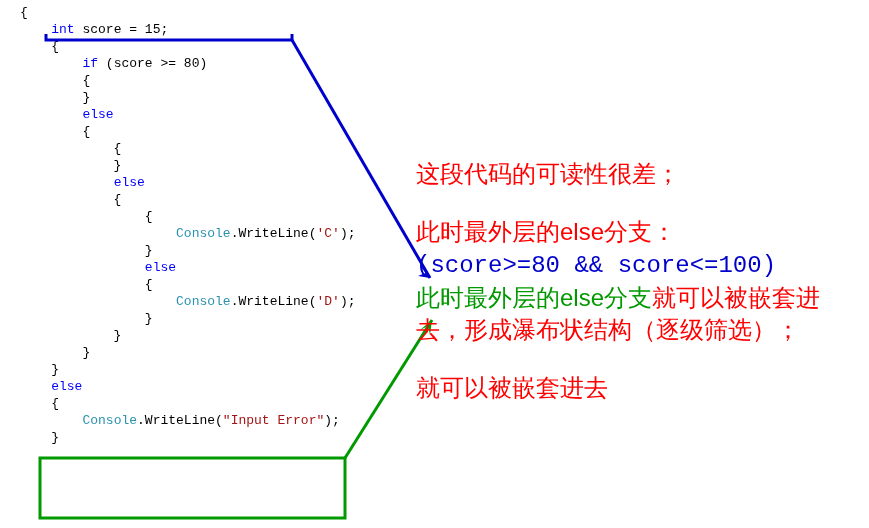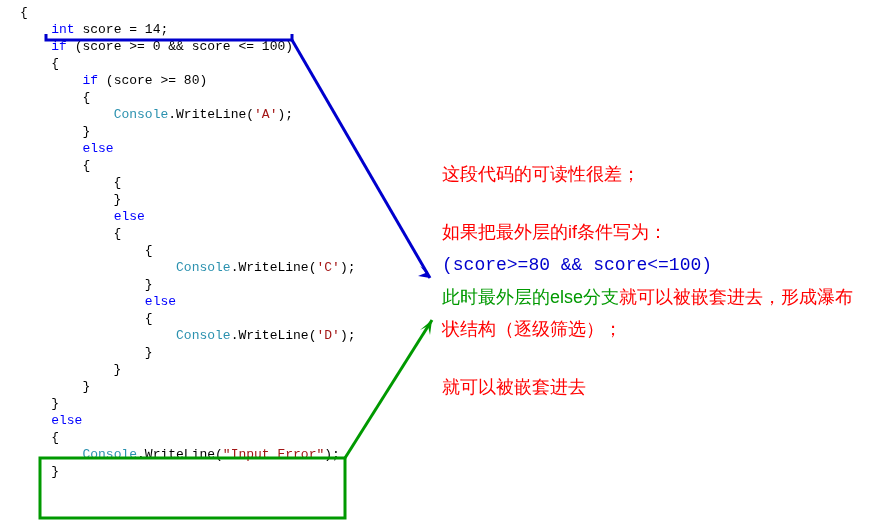--- a/index.html
+++ b/index.html
@@ -35,47 +35,45 @@
   }
   .overlay-line {
     stroke-width: 3;
     fill: none;
   }
   .blue { stroke: #0000cd; }
   .green { stroke: #009900; }
 
   .text-block {
     position: absolute;
-    left: 442px;
+    left: 416px;
     top: 158px;
     width: 420px;
     font-family: "Microsoft YaHei", SimSun, sans-serif;
-    font-size: 18px;
+    font-size: 24px;
     line-height: 32px;
     color: #ff0000;
     z-index: 6;
   }
   .text-block .mono { font-family: Liberation Mono, monospace; color: #0000cd; }
   .text-block .red { color: #ff0000; }
   .text-block .blue-t { color: #0000cd; }
   .text-block .green-t { color: #009900; margin-top: 36px; }
   .text-block p { margin: 0; }
   .gap { height: 26px; }
 </style>
 </head>
 <body>
 
 <div class="code-area">
 <div class="line"><span>{</span></div>
-<div class="line"><span>    </span><span class="kw">int</span><span> score = 14;</span></div>
-<div class="line"><span>    </span><span class="kw">if</span><span> (score &gt;= 0 &amp;&amp; score &lt;= 100)</span></div>
+<div class="line"><span>    </span><span class="kw">int</span><span> score = 15;</span></div>
 <div class="line"><span>    {</span></div>
 <div class="line"><span>        </span><span class="kw">if</span><span> (score &gt;= 80)</span></div>
 <div class="line"><span>        {</span></div>
-<div class="line"><span>            </span><span class="type">Console</span><span>.WriteLine(</span><span class="str">'A'</span><span>);</span></div>
 <div class="line"><span>        }</span></div>
 <div class="line"><span>        </span><span class="kw">else</span></div>
 <div class="line"><span>        {</span></div>
 <div class="line"><span>            {</span></div>
 <div class="line"><span>            }</span></div>
 <div class="line"><span>            </span><span class="kw">else</span></div>
 <div class="line"><span>            {</span></div>
 <div class="line"><span>                {</span></div>
 <div class="line"><span>                    </span><span class="type">Console</span><span>.WriteLine(</span><span class="str">'C'</span><span>);</span></div>
 <div class="line"><span>                }</span></div>
@@ -102,18 +100,18 @@
 
   <rect x="40" y="458" width="305" height="60" class="overlay-line green"></rect>
 
   <path class="overlay-line green" d="M 345 458 L 432 320"></path>
   <polygon points="432,320 420,330 428,326 430,335" fill="#009900"></polygon>
 </svg>
 
 <div class="text-block">
   <p class="red">这段代码的可读性很差；</p>
   <div class="gap"></div>
-  <p class="red">如果把最外层的if条件写为：</p>
+  <p class="red">此时最外层的else分支：</p>
   <p><span class="mono blue-t">(score&gt;=80 &amp;&amp; score&lt;=100)</span></p>
   <p><span class="green-t">此时最外层的else分支</span><span class="red">就可以被嵌套进去，形成瀑布状结构（逐级筛选）；</span></p>
   <div class="gap"></div>
   <p class="red">就可以被嵌套进去</p>
 </div>
 
 </body></html>

